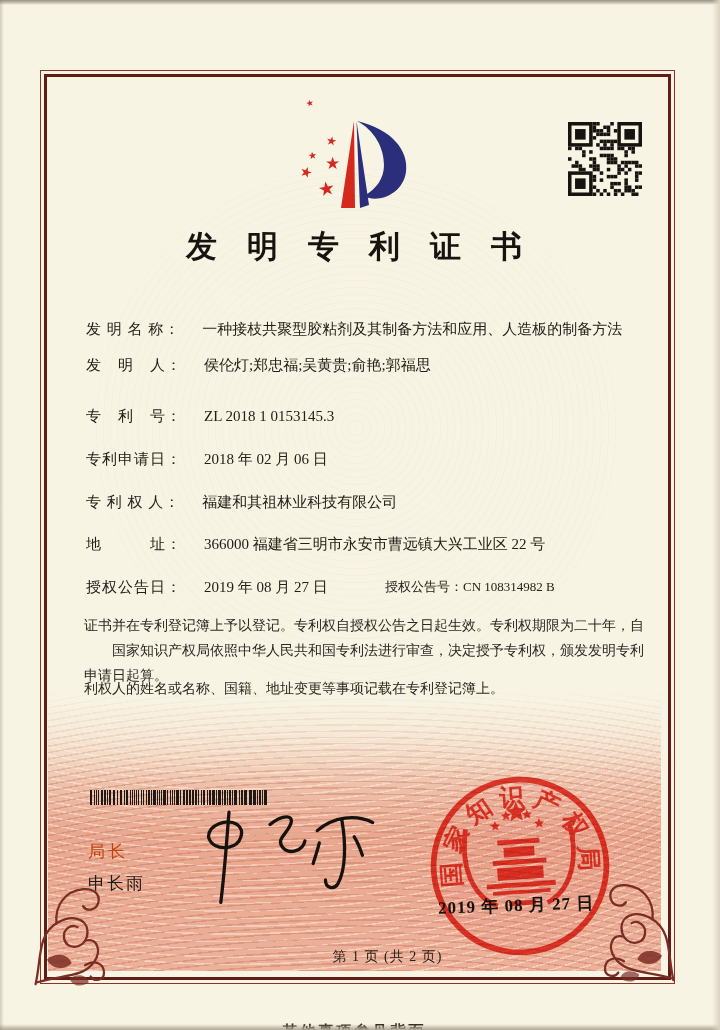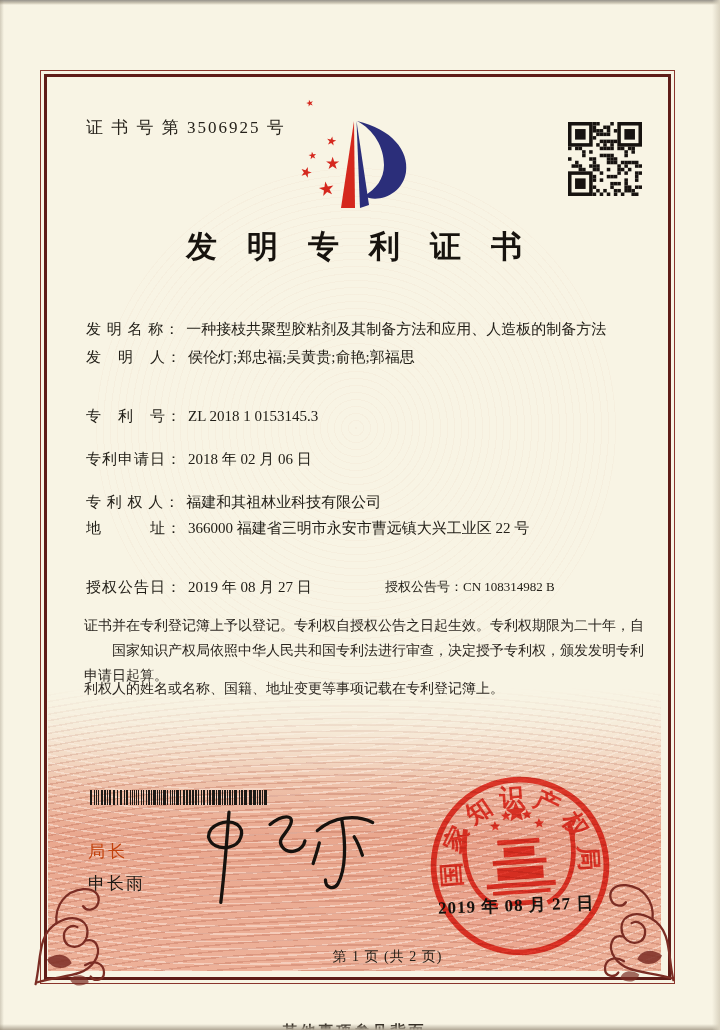--- a/index.html
+++ b/index.html
@@ -44,21 +44,21 @@
   .logo{position:absolute;left:292px;top:97px;width:132px;height:122px;}
   .logo .st{position:absolute;color:#d5281e;line-height:1;font-family:"DejaVu Sans",sans-serif;}
   .logo svg{position:absolute;left:0;top:0;}
   
   .qr{position:absolute;left:568px;top:122px;width:74px;height:74px;}
   .title{position:absolute;left:44px;top:226px;width:624px;text-align:center;
     font-size:31px;font-weight:bold;letter-spacing:30px;padding-left:26px;box-sizing:border-box;color:#17130e;white-space:nowrap;}
   
   .row{position:absolute;left:86px;font-size:15px;white-space:nowrap;color:#232019;}
   .row .lbl{letter-spacing:1px;}
-  .row .val{margin-left:6px;}
+  .row .val{margin-left:22px;}
   .grant{position:absolute;left:385px;font-size:13px;white-space:nowrap;color:#232019;}
   
   .paras{position:absolute;left:84px;width:580px;font-size:14px;color:#2b2620;}
   .para-line{height:25px;line-height:25px;white-space:nowrap;letter-spacing:0;}
   .indent{text-indent:2em;}
   
   .barcode{position:absolute;left:90px;top:790px;width:184px;height:15px;}
   
   .director-title{position:absolute;left:88px;top:840px;font-size:17px;letter-spacing:3px;color:#c2410c;}
   .director-name{position:absolute;left:88px;top:872px;font-size:17px;letter-spacing:2px;color:#1e1a15;}
@@ -97,21 +97,20 @@
         <path d="M8,122 C14,96 10,70 30,58 C50,46 66,56 62,72 C58,86 40,86 38,74 C36,64 46,58 52,62"></path>
         <path d="M30,58 C28,38 40,24 58,22 C70,21 76,28 74,36 C72,44 62,46 58,40"></path>
         <path d="M10,120 C34,112 58,116 70,98 C78,86 72,74 62,76"></path>
         <path d="M60,102 C70,96 80,100 80,110 C80,118 70,120 66,114"></path>
       </g>
       <path d="M20,96 C30,88 42,90 46,100 C38,108 24,106 20,96 Z" fill="#7b2d24" opacity=".85"></path>
       <path d="M44,116 C52,110 62,112 64,120 C56,126 46,124 44,116 Z" fill="#7b2d24" opacity=".7"></path>
     </svg>
   </div>
 
-  <div class="cert-no">证 书 号 第 3506925 号</div>
 
   <div class="logo">
     <span class="st" style="left:14px;top:2px;font-size:9px;transform:rotate(-15deg);">★</span>
     <span class="st" style="left:34px;top:38px;font-size:12px;transform:rotate(10deg);">★</span>
     <span class="st" style="left:16px;top:54px;font-size:10px;transform:rotate(-8deg);">★</span>
     <span class="st" style="left:33px;top:58px;font-size:17px;">★</span>
     <span class="st" style="left:8px;top:68px;font-size:14px;transform:rotate(18deg);">★</span>
     <span class="st" style="left:26px;top:82px;font-size:19px;transform:rotate(-10deg);">★</span>
     <svg width="132" height="122" viewBox="0 0 132 122" xmlns="http://www.w3.org/2000/svg">
       <polygon points="62,24 49,111 63,111" fill="#d5281e"></polygon>
@@ -249,33 +248,33 @@
         <rect x="3.4" y="51" width="17" height="17" fill="#f8f4e4"></rect>
         <rect x="6.8" y="54.4" width="10.2" height="10.2" fill="#171310"></rect>
       </svg>
   </div>
 
   <div class="title">发明专利证书</div>
 
   <div class="row" style="top:320px;">
     <span class="lbl">发 明 名 称：</span><span class="val">一种接枝共聚型胶粘剂及其制备方法和应用、人造板的制备方法</span>
   </div>
-  <div class="row" style="top:348px;">
+  <div class="row" style="top:356px;">
     <span class="lbl">发　明　人：</span><span class="val">侯伦灯;郑忠福;吴黄贵;俞艳;郭福思</span>
   </div>
   <div class="row" style="top:407px;">
     <span class="lbl">专　利　号：</span><span class="val">ZL 2018 1 0153145.3</span>
   </div>
   <div class="row" style="top:450px;">
     <span class="lbl">专利申请日：</span><span class="val">2018 年 02 月 06 日</span>
   </div>
   <div class="row" style="top:493px;">
     <span class="lbl">专 利 权 人：</span><span class="val">福建和其祖林业科技有限公司</span>
   </div>
-  <div class="row" style="top:519px;text-align:center;">
+  <div class="row" style="top:535px;text-align:center;">
     <span class="lbl">地　　　址：</span><span class="val">366000 福建省三明市永安市曹远镇大兴工业区 22 号</span>
   </div>
   <div class="row" style="top:578px;">
     <span class="lbl">授权公告日：</span><span class="val">2019 年 08 月 27 日</span>
   </div>
   <div class="grant" style="top:578px;">
     <span class="lbl">授权公告号：</span><span class="val">CN 108314982 B</span>
   </div>
 
   <div class="paras" style="top:613px;">

